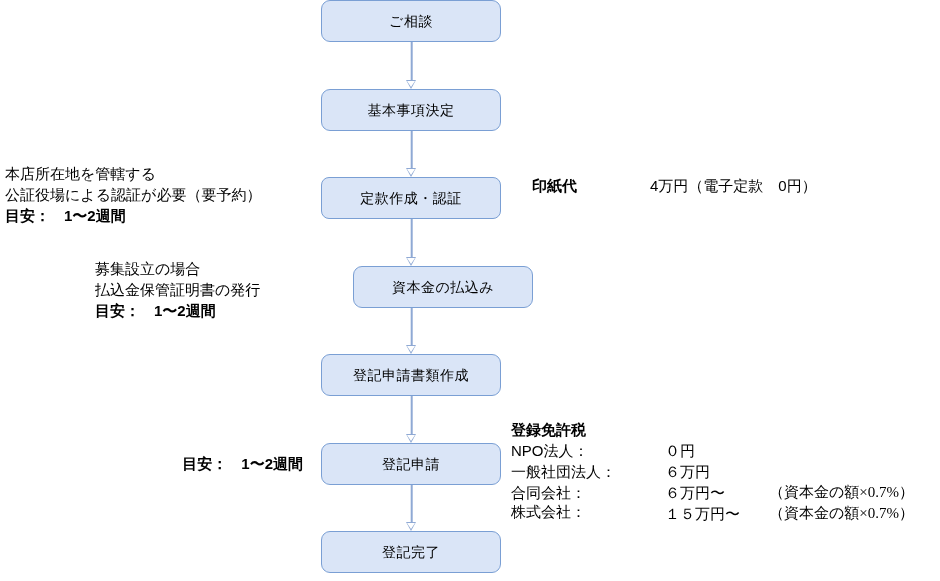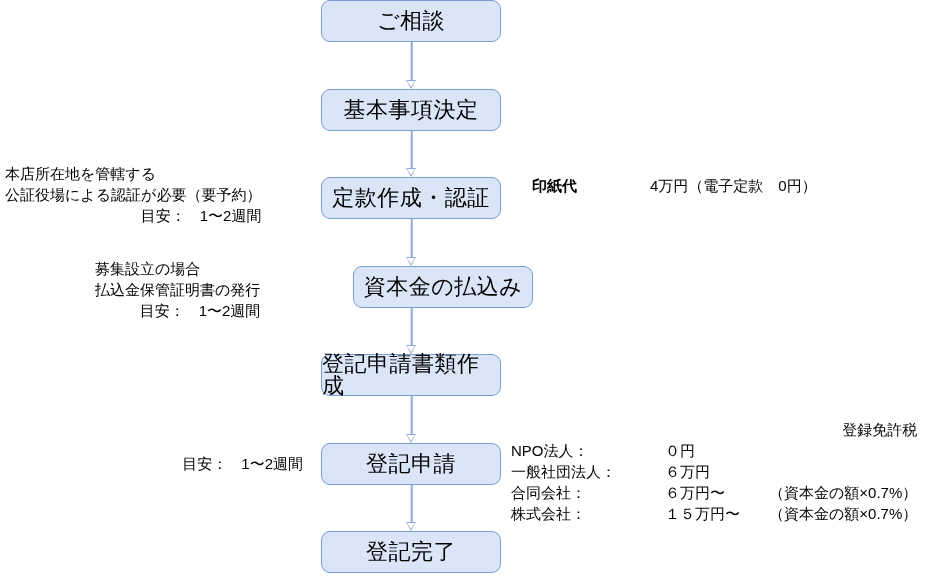--- a/index.html
+++ b/index.html
@@ -30,21 +30,21 @@
     left: 321px;
     width: 180px;
     height: 42px;
     box-sizing: border-box;
     background: #dae5f7;
     border: 1px solid #7a9fd4;
     border-radius: 9px;
     display: flex;
     align-items: center;
     justify-content: center;
-    font-size: 22px;
+    font-size: 14px;
     line-height: 1;
     color: #000000;
     letter-spacing: 0.5px;
   }
 
   
   .connector {
     position: absolute;
     left: 411px;
     width: 1px;
@@ -78,49 +78,49 @@
 
   
   .annotation {
     position: absolute;
     font-size: 15px;
     line-height: 21px;
     white-space: nowrap;
     color: #000000;
   }
   .annotation .ln { display: block; }
-  .annotation .b { font-weight: normal; text-align: right; }
+  .annotation .b { font-weight: bold; }
 
   .ann-left  { text-align: left; }
   .ann-right-aligned { text-align: right; }
 
   
   .fee-row {
     display: flex;
     white-space: nowrap;
   }
   .fee-label {
     display: inline-block;
     font-weight: bold;
   }
   .fee-value { display: inline-block; }
 
   .tax-row { display: flex; white-space: nowrap; }
   .tax-label { display: inline-block; }
   .tax-value { display: inline-block; }
-  .tax-note  { display: inline-block; }
+  .tax-note  { display: inline-block; font-family: Liberation Serif, serif; }
 </style>
 </head>
 <body>
 
 <div id="flow-column">
 
   <div class="flow-node" style="top:0px;">ご相談</div>
   <div class="flow-node" style="top:89px;text-align:center;">基本事項決定</div>
-  <div class="flow-node" style="top:177px;">定款作成・認証</div>
+  <div class="flow-node" style="top:177px;border-radius:8px;">定款作成・認証</div>
   <div class="flow-node" style="top:266px;margin-left:32px;">資本金の払込み</div>
   <div class="flow-node" style="top:354px;">登記申請書類作成</div>
   <div class="flow-node" style="top:443px;">登記申請</div>
   <div class="flow-node" style="top:531px;">登記完了</div>
 
   <div class="connector" style="top:42px; height:47px;">
     <div class="stem" style="height:38px;"></div>
     <div class="head" style="top:38px;"></div>
     <div class="head-inner" style="top:39px;"></div>
   </div>
@@ -190,19 +190,19 @@
       <span class="tax-label" style="width:154px;">一般社団法人：</span>
       <span class="tax-value" style="width:104px;">６万円</span>
       <span class="tax-note"></span>
     </div>
     <div class="tax-row">
       <span class="tax-label" style="width:154px;">合同会社：</span>
       <span class="tax-value" style="width:104px;">６万円〜</span>
       <span class="tax-note">（資本金の額×0.7%）</span>
     </div>
     <div class="tax-row">
-      <span class="tax-label" style="width:154px;">株式会社：</span>
+      <span class="tax-label" style="width:154px;font-family:Liberation Mono, monospace;">株式会社：</span>
       <span class="tax-value" style="width:104px;">１５万円〜</span>
       <span class="tax-note">（資本金の額×0.7%）</span>
     </div>
   </div>
 
 </div>
 
 </body></html>

